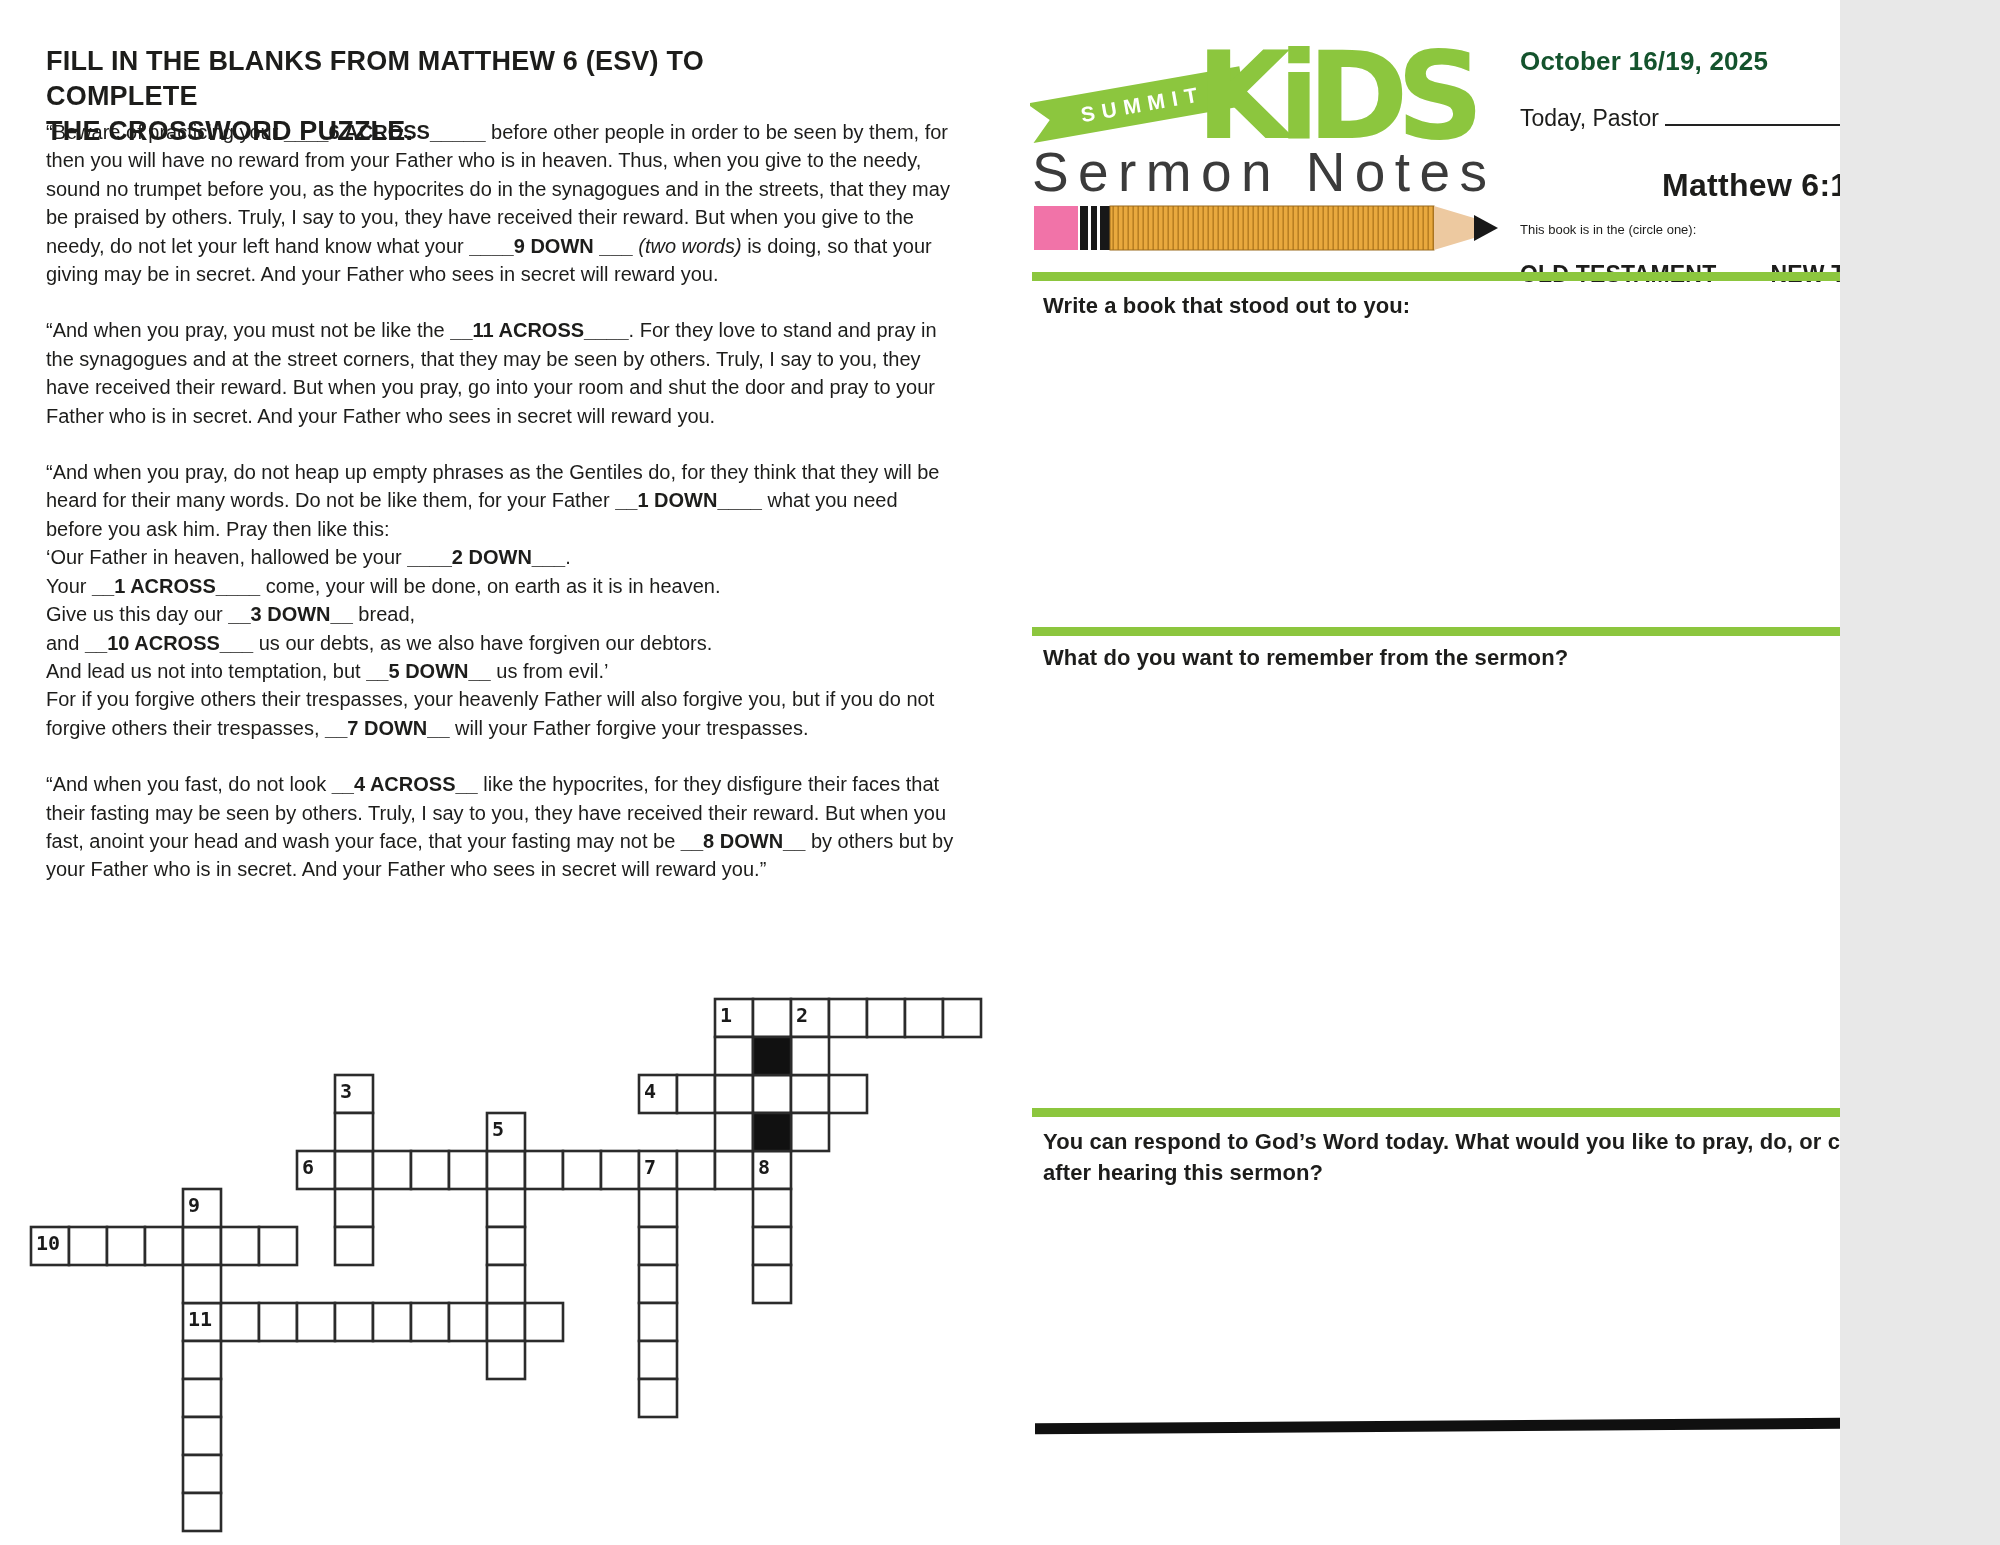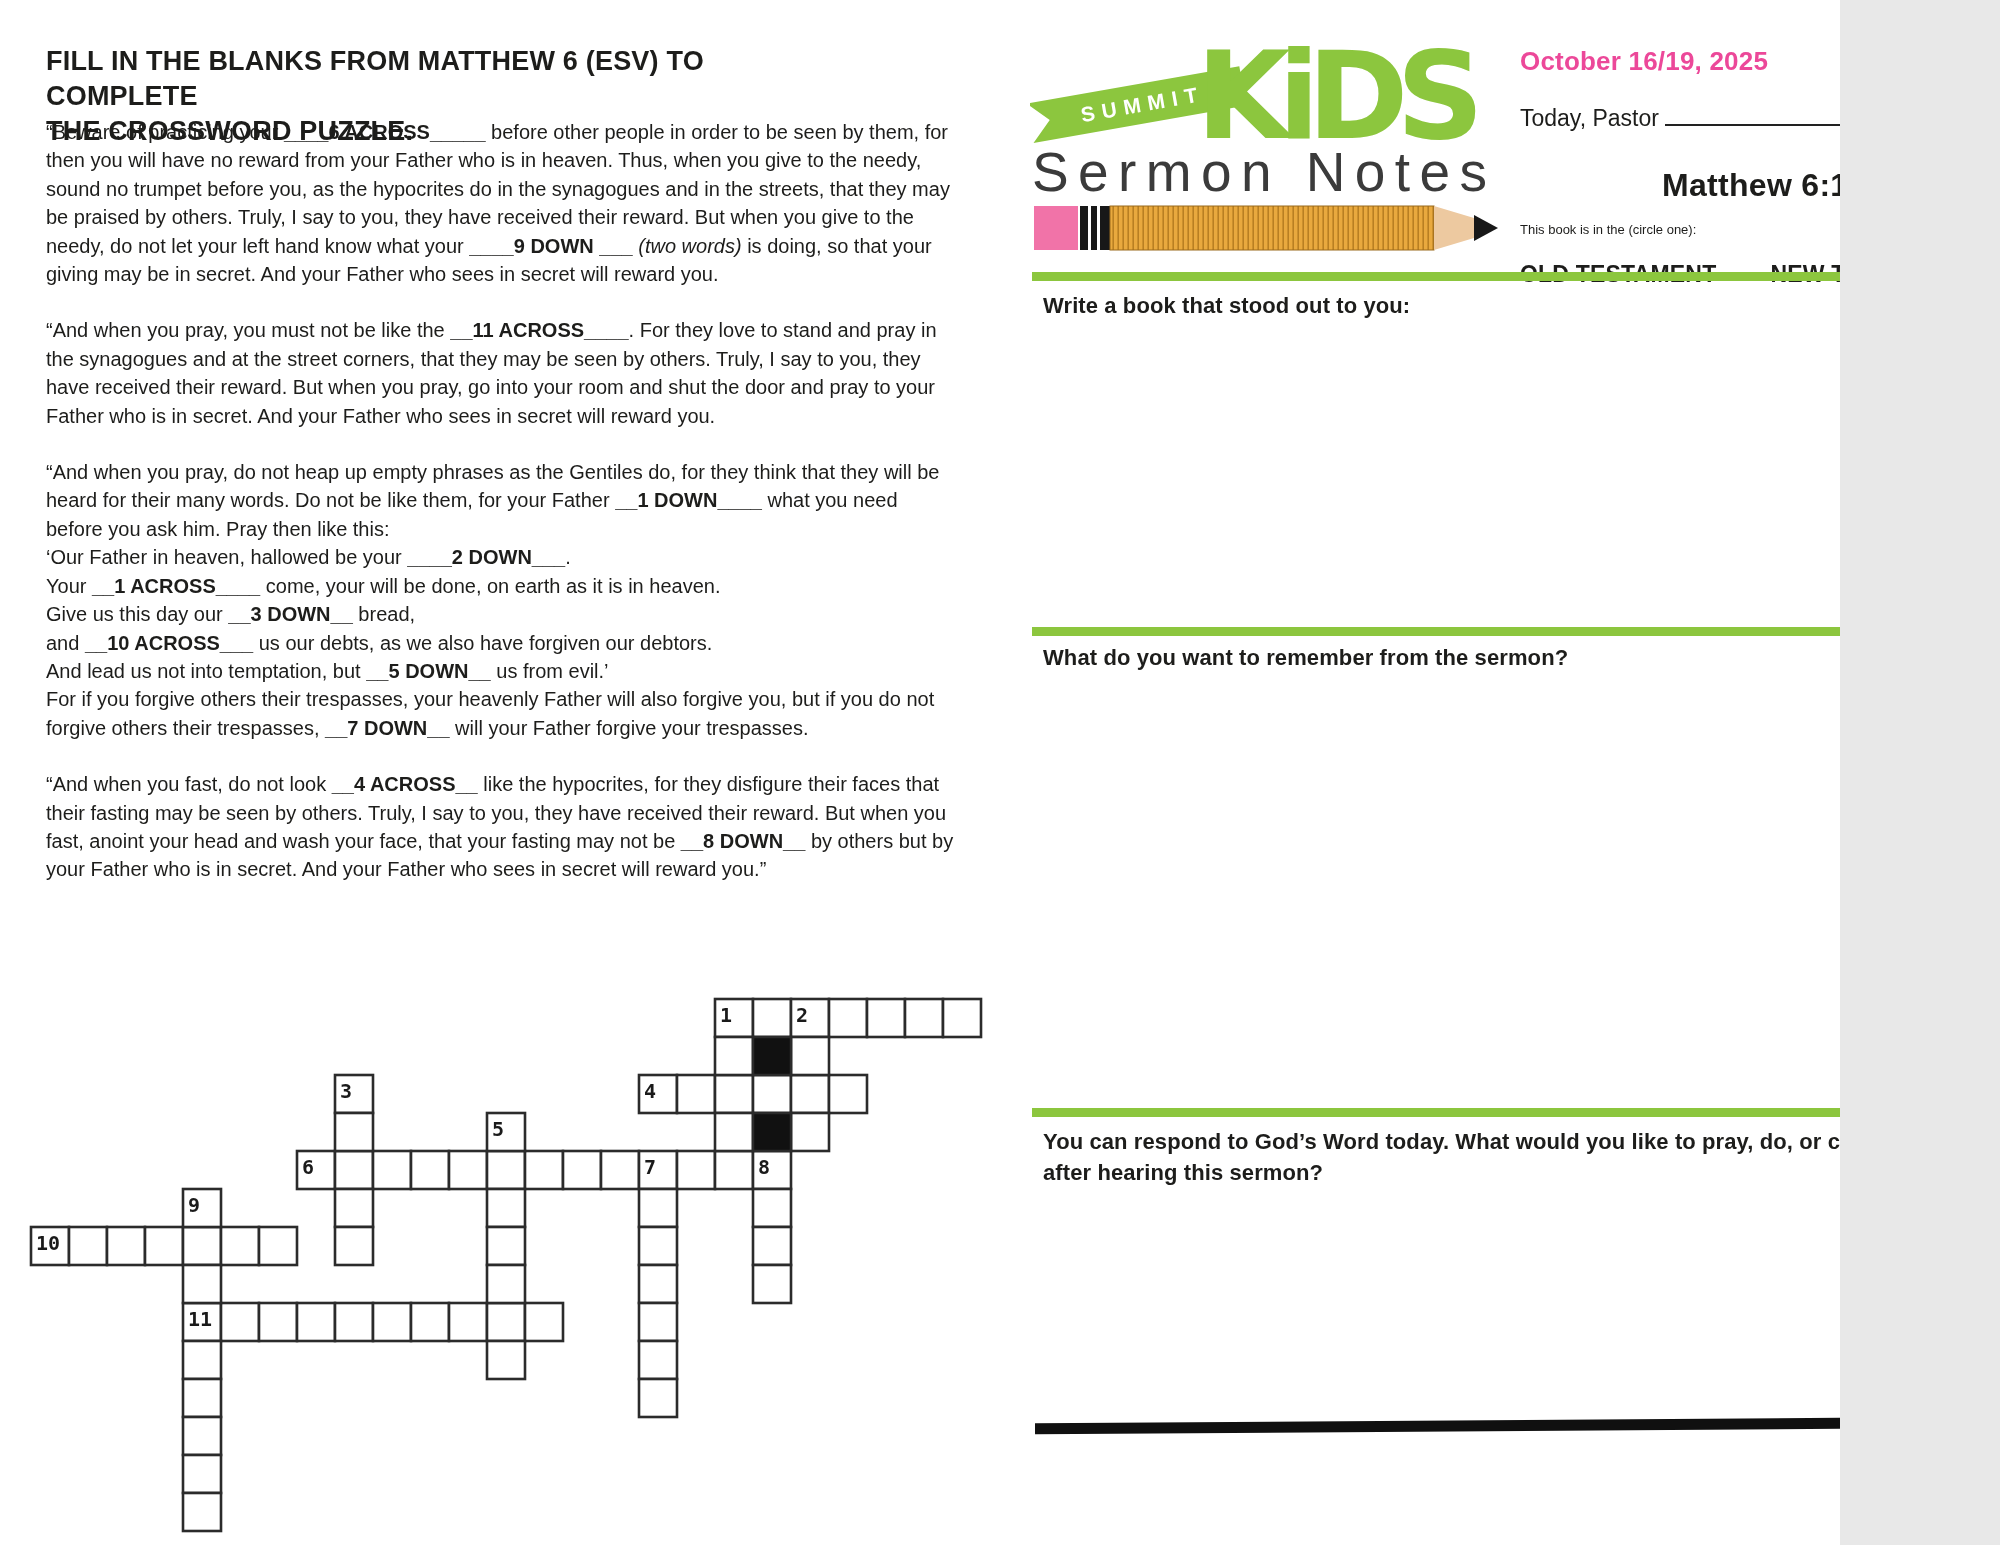--- a/index.html
+++ b/index.html
@@ -10,21 +10,21 @@
            line-height:35px;letter-spacing:.2px;width:760px;}
   .paras{position:absolute;left:46px;top:118px;width:908px;font-size:20px;line-height:28.4px;}
   .para{margin-bottom:28px;}
   .b{font-weight:bold;}
   .i{font-style:italic;}
   #cw{position:absolute;left:29px;top:997px;}
   
   .logo{position:absolute;left:1030px;top:40px;}
   
   .hdr{position:absolute;left:1520px;top:46px;width:478px;}
-  .date{color:#ec4899;font-size:26px;font-weight:bold;letter-spacing:.2px;}
+  .date{color:#14532d;font-size:26px;font-weight:bold;letter-spacing:.2px;}
   .line2{margin-top:24px;font-size:23px;white-space:nowrap;}
   .blank{display:inline-block;width:344px;border-bottom:2.4px solid #222;height:1em;}
   .line3{font-size:19.5px;margin-top:4px;text-align:right;}
   .passage{font-size:32px;font-weight:bold;margin:8px 0 0 142px;letter-spacing:.3px;}
   .circle{font-size:13px;margin-top:18px;}
   .testaments{display:flex;justify-content:space-between;width:452px;margin-top:24px;
               font-size:23px;font-weight:bold;letter-spacing:.2px;}
   
   .gbar{position:absolute;left:1032px;width:961px;height:9px;background:#8CC63E;}
   #gbar1{top:272px}#gbar2{top:627px}#gbar3{top:1108px}

